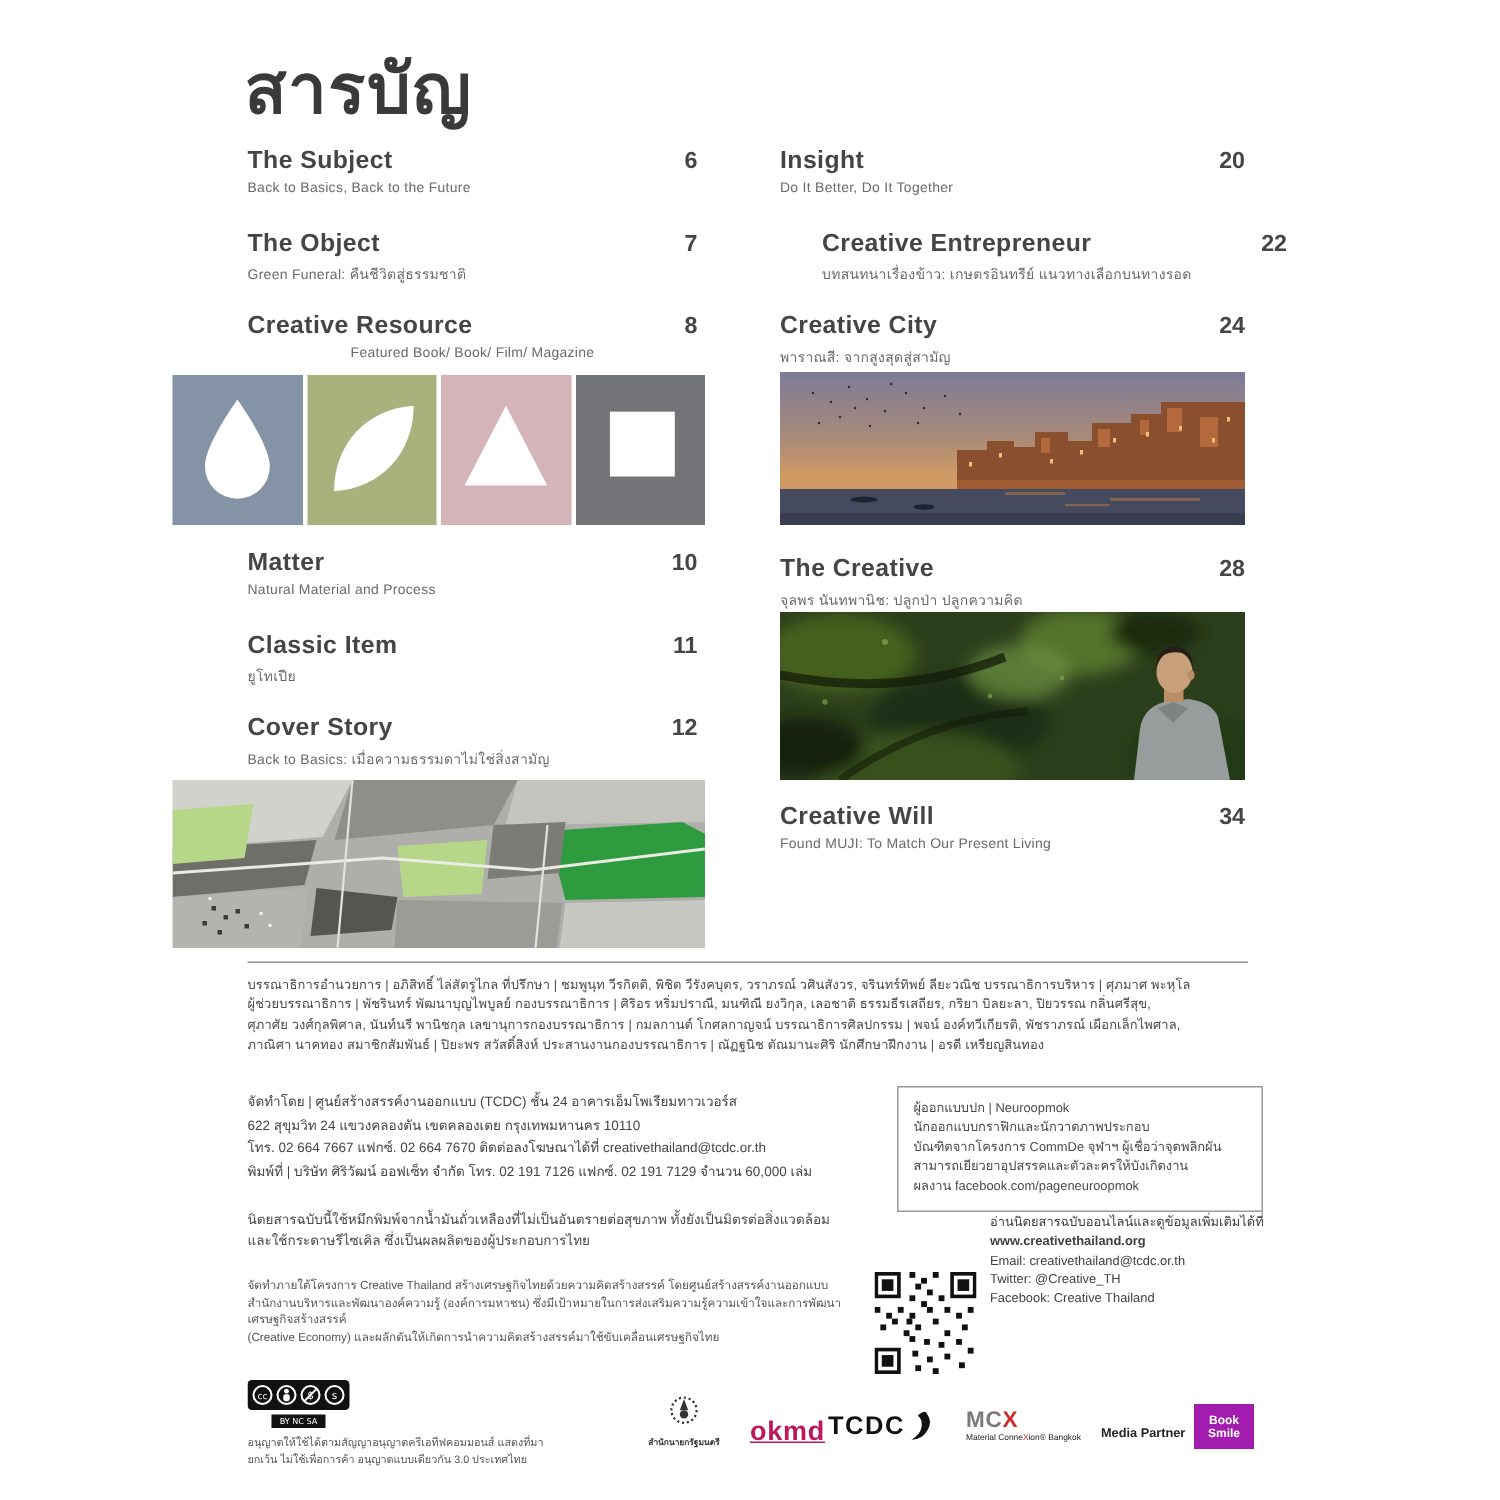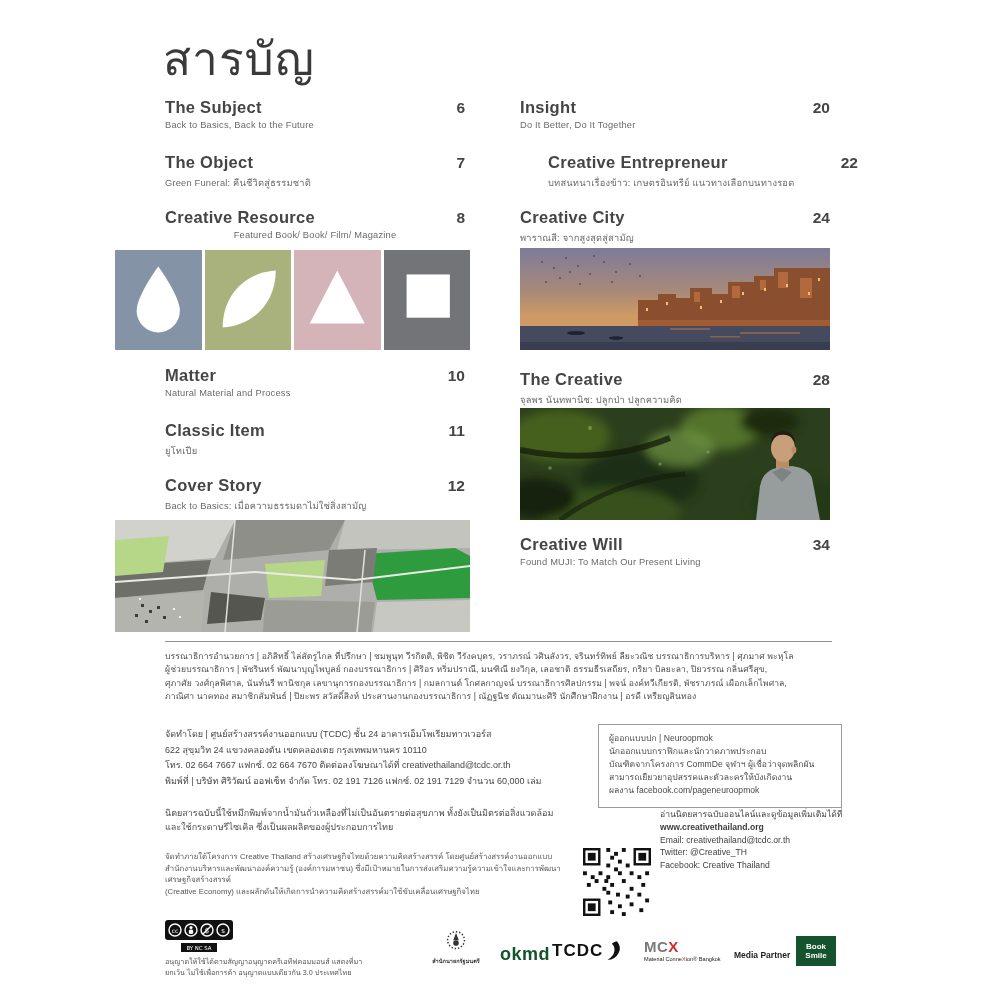--- a/index.html
+++ b/index.html
@@ -1,44 +1,44 @@
 <!DOCTYPE html>
 <html><head>
 <meta charset="utf-8">
 <style>
   html,body{margin:0;padding:0;background:#ffffff;}
   body{width:1000px;height:1000px;position:relative;overflow:hidden;
        font-family:"Liberation Sans","DejaVu Sans",sans-serif;color:#3f3f3f;}
   .abs{position:absolute;}
-  .page-title{font-size:46px;font-weight:normal;color:#3a3a3a;letter-spacing:1px;}
+  .page-title{font-size:46px;font-weight:bold;color:#3a3a3a;letter-spacing:1px;}
   .entry{position:absolute;}
   .e-head{display:flex;justify-content:space-between;align-items:baseline;}
   .e-title{font-size:16.5px;font-weight:bold;color:#454545;letter-spacing:.3px;}
   .e-page{font-size:15.5px;font-weight:bold;color:#454545;}
   .e-sub{font-size:9.3px;color:#6a6a6a;margin-top:3px;letter-spacing:.2px;}
   .tiles{display:flex;gap:3px;}
   .tile{flex:1;height:100px;}
   .divider{height:1px;background:#8f8f8f;}
   .small-par div{font-size:8.6px;line-height:13.4px;color:#4a4a4a;letter-spacing:.1px;}
   .pub div{font-size:9px;line-height:15.5px;color:#454545;}
   .dbox{border:1px solid #9a9a9a;padding:7px 10px;box-sizing:border-box;}
   .dbox div{font-size:8.6px;line-height:13px;color:#4a4a4a;}
   .note2 div{font-size:9px;line-height:14px;color:#4a4a4a;}
   .fine3 div{font-size:7.8px;line-height:11.6px;color:#555;}
   .qrtxt div{font-size:8.6px;line-height:12.8px;color:#3e3e3e;}
   .qrtxt .b{font-weight:bold;}
   .ccnote div{font-size:7.2px;line-height:10.6px;color:#555;}
-  .logo-okmd{font-size:18px;font-weight:bold;color:#14532d;letter-spacing:.5px;}
+  .logo-okmd{font-size:18px;font-weight:bold;color:#be185d;letter-spacing:.5px;text-decoration:underline;}
   .logo-tcdc{font-size:17px;font-weight:bold;color:#111;letter-spacing:1px;display:flex;align-items:center;gap:2px;}
   .logo-mcx .mcx-top{font-size:15px;font-weight:bold;letter-spacing:.5px;color:#7a7a7a;}
   .logo-mcx .x{color:#d02c2c;}
   .logo-mcx .mcx-sub{font-size:5.6px;color:#222;margin-top:1px;}
   .logo-mcx .mcx-sub .x{color:#d02c2c;}
   .logo-media{font-size:8.5px;font-weight:bold;color:#222;}
-  .logo-book{width:40px;height:30px;background:#14532d;color:#fff;font-size:8px;font-weight:bold;
+  .logo-book{width:40px;height:30px;background:#a21caf;color:#fff;font-size:8px;font-weight:bold;
              display:flex;flex-direction:column;align-items:center;justify-content:center;line-height:9px;}
   .gov-caption{font-size:5.6px;color:#333;text-align:center;margin-top:1px;font-weight:bold;}
   svg{display:block;}
 </style>
 </head>
 <body>
 
 <div class="abs page-title" style="left:163px;top:22px;">สารบัญ</div>
 
 <div class="entry" style="left:165px;top:98px;width:300px;">

